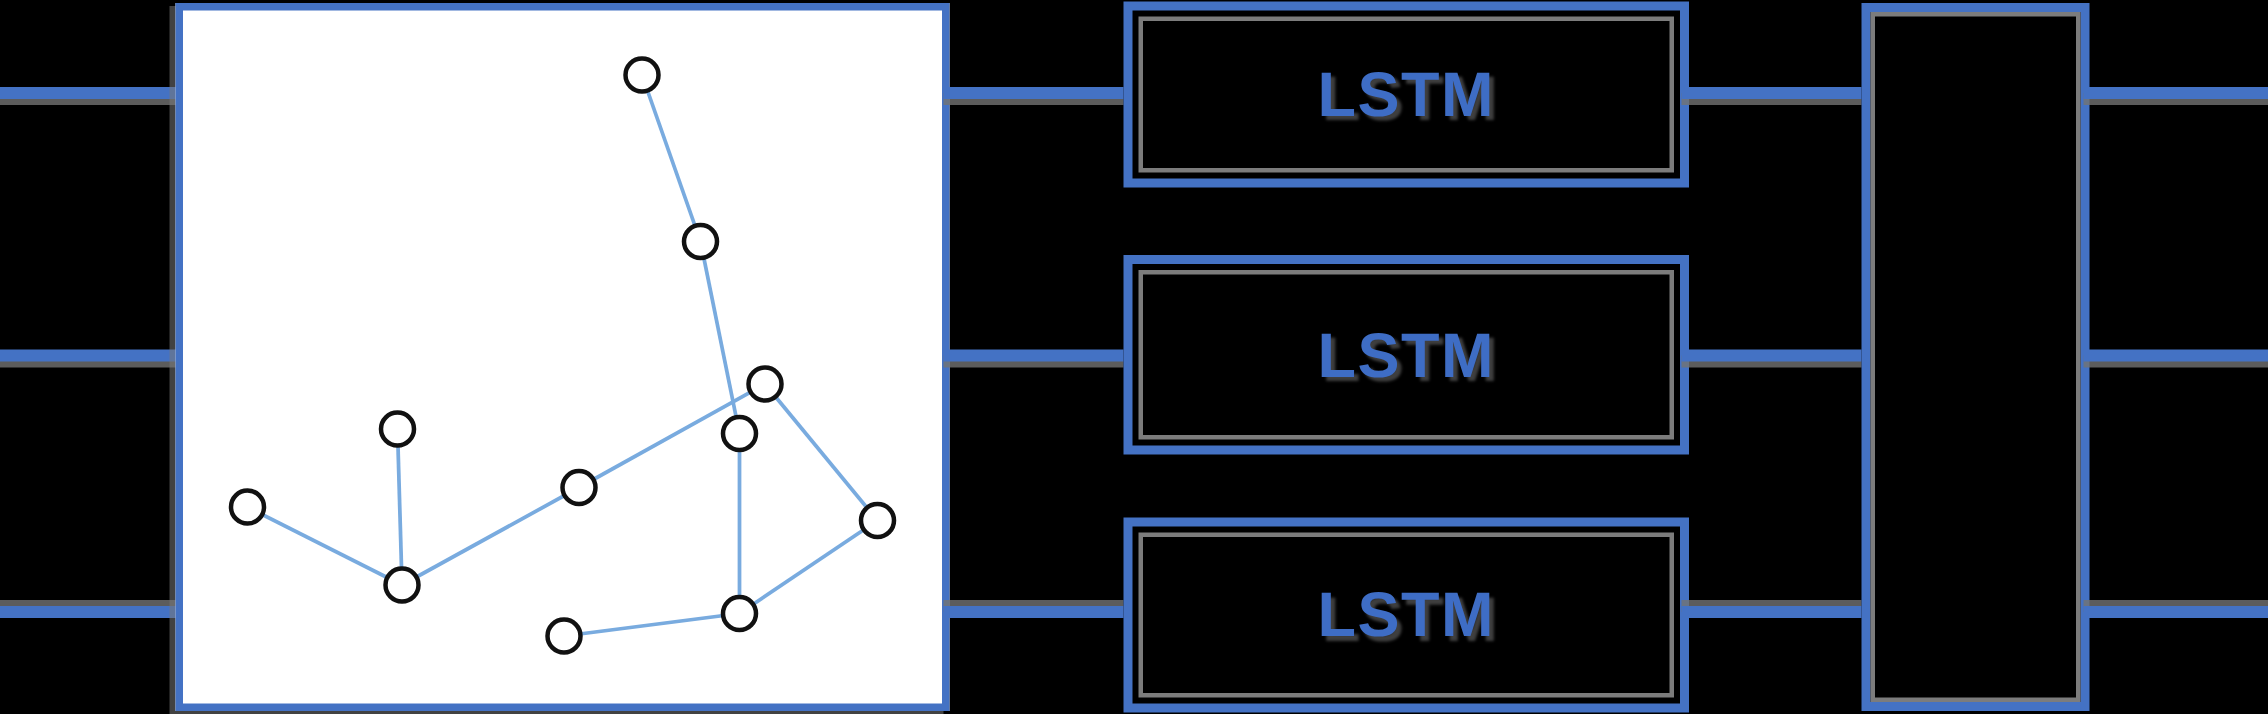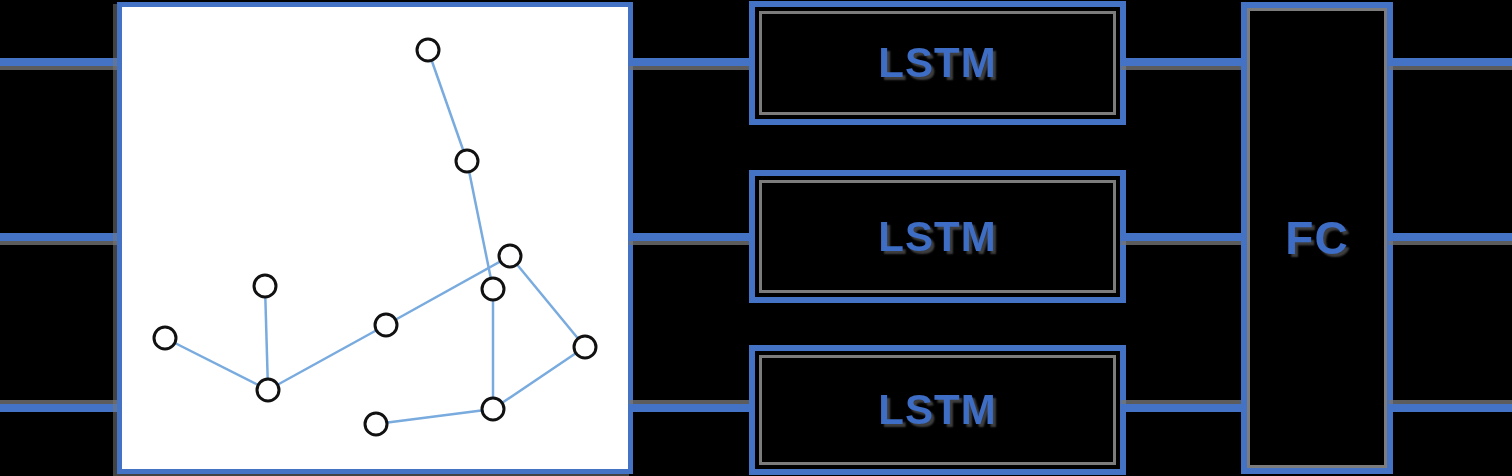--- a/index.html
+++ b/index.html
@@ -95,21 +95,20 @@
     <div class="inner-line"></div>
     <span class="block-label">LSTM</span>
   </div>
 
   <div class="hline row1 seg-l2f shadow-below"></div>
   <div class="hline row2 seg-l2f shadow-below"></div>
   <div class="hline row3 seg-l2f shadow-above"></div>
 
   <div class="block fc">
     <div class="inner-line"></div>
-    <span class="block-label">FC</span>
   </div>
 
   <div class="hline row1 seg-out shadow-below"></div>
   <div class="hline row2 seg-out shadow-below"></div>
   <div class="hline row3 seg-out shadow-above"></div>
 
 
 </div>
 
 </body></html>

